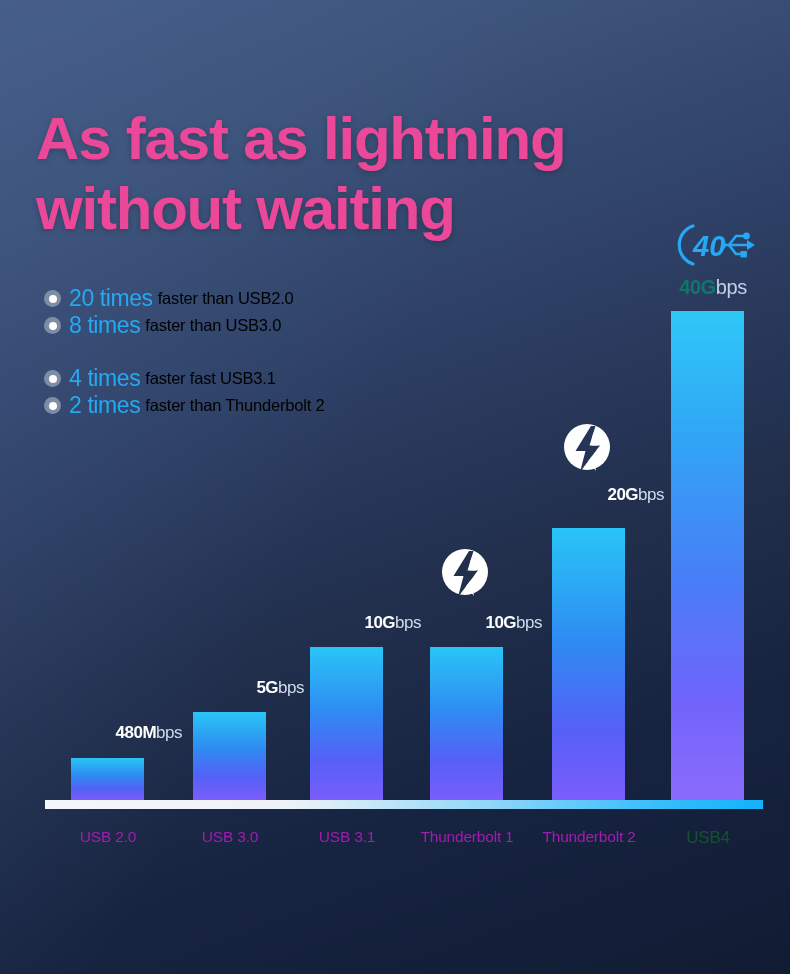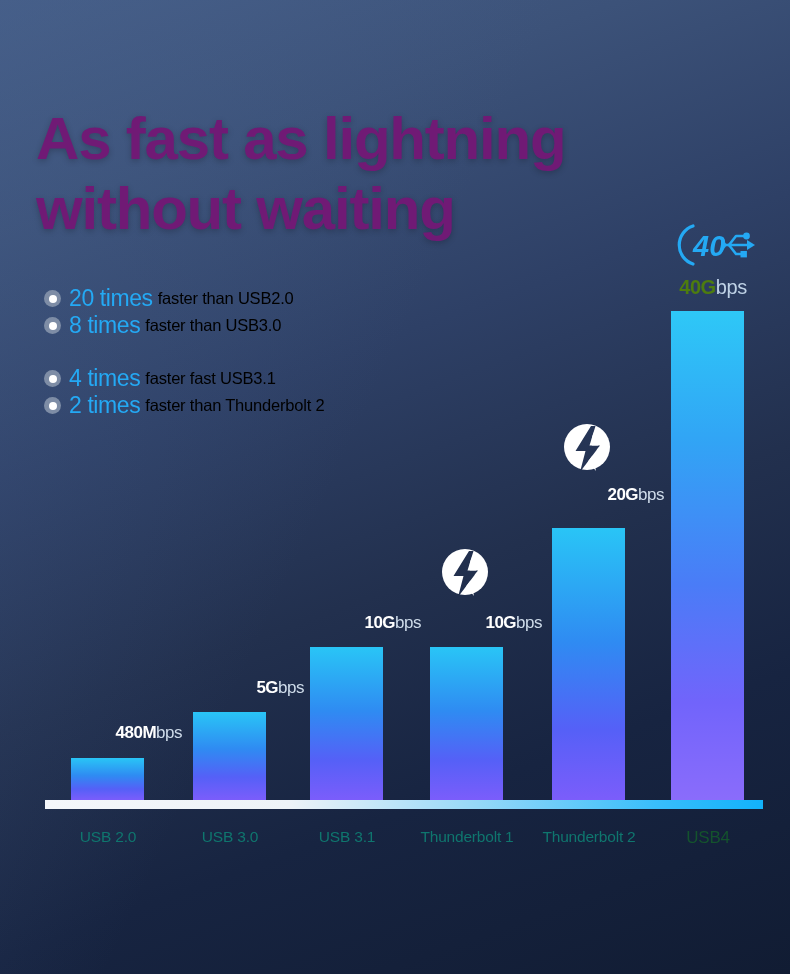--- a/index.html
+++ b/index.html
@@ -15,21 +15,21 @@
   .bg-sheen{
     position:absolute; inset:0;
     background:linear-gradient(115deg, rgba(70,95,140,0.35) 0%, rgba(40,58,95,0.0) 45%);
     pointer-events:none;
   }
 
   
   .headline{
     position:absolute; left:36px; top:104px;
     font-size:60px; line-height:1.17; font-weight:bold;
-    letter-spacing:-1.2px; color:#701a75;
+    letter-spacing:-1.2px; color:#ec4899;
     text-shadow:0 2px 6px rgba(0,0,0,0.22);
     white-space:pre-line;
   }
 
   
   .bullets{ position:absolute; left:44px; top:285px; width:600px; }
   .bullet-row{ display:flex; margin-bottom:26px;flex-direction:column; }
   .bullet{ display:flex; align-items:center; }
   .bullet.b0{ width:276px; }
   .bullet.b2{ width:276px; }
@@ -38,21 +38,21 @@
     background:#7e8da6; display:flex; align-items:center; justify-content:center;
     margin-right:8px; flex:0 0 auto;
   }
   .dot i{ width:8px; height:8px; border-radius:50%; background:#ffffff; display:block; }
   .bl-num{ color:#24a9f4; font-size:23px; letter-spacing:-0.4px; white-space:nowrap; }
   .bl-txt{ color:#000000; font-size:16.5px; margin-left:5px; white-space:nowrap; letter-spacing:-0.2px; }
 
   
   .usb4-logo{ position:absolute; left:663px; top:220px; width:100px; text-align:center; }
   .logo-label{ margin-top:2px; font-size:20px; letter-spacing:-0.4px; }
-  .logo-label b{ color:#4d7c0f; font-weight:bold; }
+  .logo-label b{ color:#0f766e; font-weight:bold; }
   .logo-label span{ color:#bfd2e6; font-weight:normal; }
 
   
   .chart{ position:absolute; left:0; top:0; width:790px; height:974px; pointer-events:none; }
   .bar{
     position:absolute; width:73px;
     background:linear-gradient(180deg,#29c5f6 0%,#2f8bf2 42%,#5560f7 74%,#7b5dfb 100%);
   }
   .bar.tall{
     background:linear-gradient(180deg,#2ec8f7 0%,#31a5f5 26%,#4a7cf7 56%,#7164fb 80%,#8a6cfb 100%);
@@ -65,21 +65,21 @@
   .bar-label span{ color:#cfdcea; font-weight:normal; }
 
   .tb-icon{ position:absolute; }
 
   .axis-line{
     position:absolute; left:45px; top:800px; width:718px; height:9px;
     background:linear-gradient(90deg,#f4f7fb 0%,#eef3f8 34%,#8fd6f8 62%,#39befb 85%,#12b2fb 100%);
   }
   .axis-label{
     position:absolute; top:828px; width:160px; text-align:center;
-    font-size:15.5px; color:#0f766e; letter-spacing:-0.2px; white-space:nowrap;
+    font-size:15.5px; color:#a21caf; letter-spacing:-0.2px; white-space:nowrap;
   }
   .axis-label.accent{ color:#14532d; font-size:17px; }
 </style>
 </head>
 <body>
 
 <div class="bg-sheen"></div>
 
 <div class="headline">As fast as lightning
 without waiting</div>

